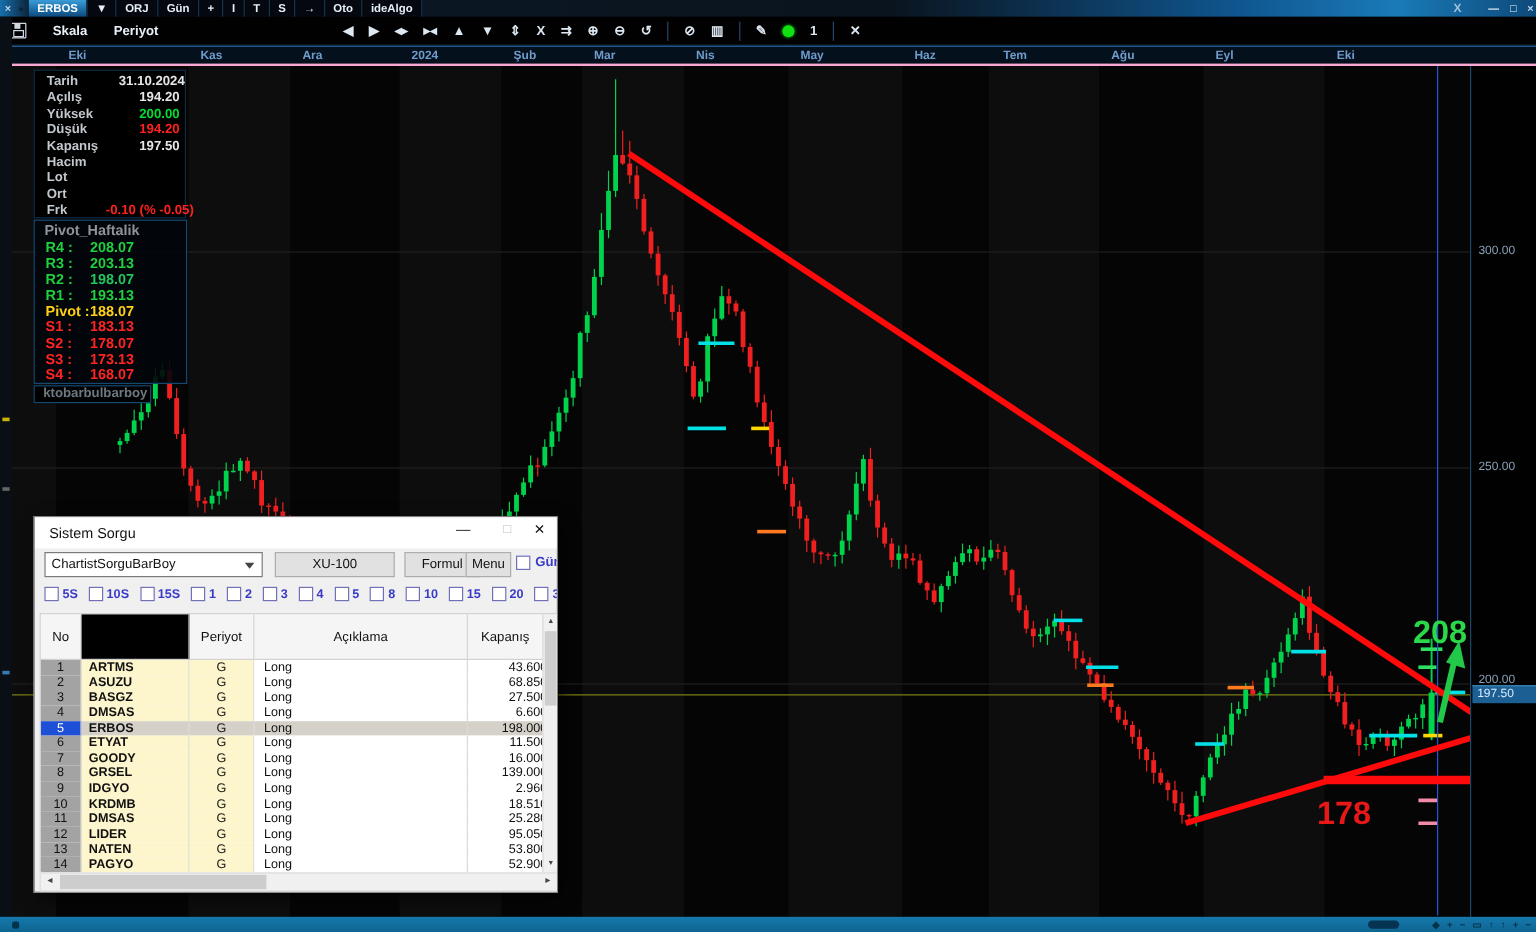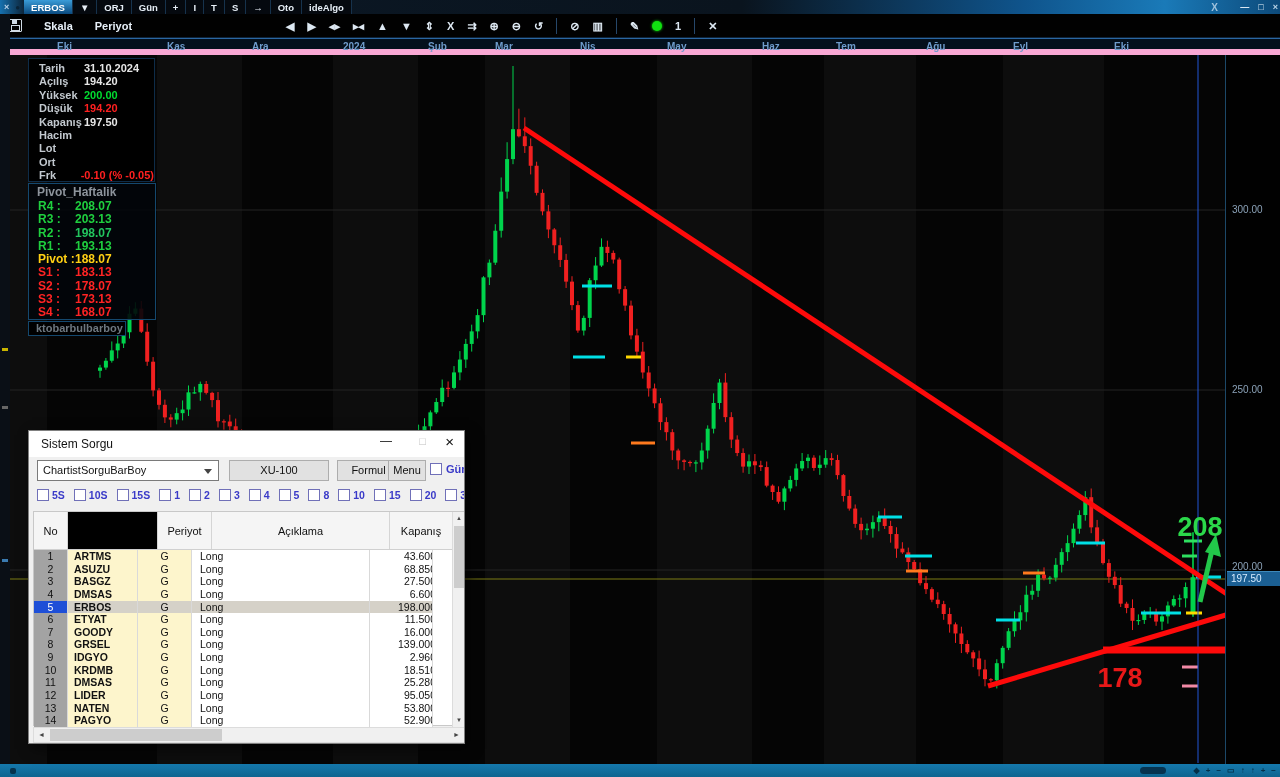--- a/index.html
+++ b/index.html
@@ -29,40 +29,40 @@
   .floppy:before{content:"";position:absolute;left:3px;top:0;width:5px;height:4px;background:#cfdae4;}
   .floppy:after{content:"";position:absolute;left:2px;bottom:0;width:7px;height:4px;border:1px solid #cfdae4;}
   .tb-label{color:#e8f0f8;font-weight:bold;font-size:11px;margin-left:22px;}
   .tb-icons{position:absolute;left:286px;top:0;height:24px;display:flex;align-items:center;gap:13px;}
   .tbi{color:#dde8f2;font-size:11px;font-weight:bold;line-height:24px;}
   .tbsep{width:1px;height:16px;background:#26476a;}
   .tb-dot{width:10px;height:10px;border-radius:50%;background:#11e011;box-shadow:0 0 3px #11e011;}
 
   
   .monthbar{position:absolute;left:0;top:38px;width:1280px;height:17px;background:#04101c;
-    border-top:1px solid #2a66a2;border-bottom:6px solid #f9a8d4;}
+    border-top:1px solid #2a66a2;border-bottom:2px solid #f9a8d4;}
   .month{position:absolute;top:2px;font-size:10px;color:#6f9ccc;font-weight:bold;}
 
   
   .chart-bg{position:absolute;left:10px;top:55px;width:1215px;height:709px;background:#060606;}
   svg.chart{position:absolute;left:0;top:0;z-index:1;}
   .left-strip{position:absolute;left:0;top:14px;width:10px;height:750px;background:#0a0f16;z-index:2;}
   .ls-mark{position:absolute;left:2px;width:6px;height:3px;}
 
   
   .axis-panel{position:absolute;left:1225px;top:55px;width:55px;height:709px;background:#010101;
     border-left:1px solid #1c4868;z-index:3;}
   .ax-label{position:absolute;left:6px;font-size:10px;color:#8ba2b8;}
   .price-tag{position:absolute;left:1px;width:54px;height:15px;background:#1b5f93;
     border-top:1px solid #3e89ba;color:#d6ecff;font-size:10px;padding:1px 0 0 4px;z-index:4;}
 
   
   .info-panel{position:absolute;left:28px;top:58px;width:127px;height:124px;background:#000;
     border:1px solid #0e2c48;z-index:5;padding-top:3px;}
-  .inf-row{display:flex;height:13.4px;font-size:11px;font-weight:bold;}
+  .inf-row{display:flex;height:13.4px;font-size:11px;font-weight:bold;gap:32px;}
   .inf-label{width:55px;padding-left:10px;color:#c2c8ce;}
   .inf-value{white-space:nowrap;}
   .pivot-panel{position:absolute;left:28px;top:183px;width:128px;height:137px;background:rgba(2,6,10,.9);
     border:1px solid #14486e;z-index:5;padding-top:1px;}
   .pv-title{font-size:12px;font-weight:bold;color:#8d949c;padding-left:8px;height:14px;}
   .pv-row{display:flex;height:13.3px;font-size:12px;font-weight:bold;}
   .pv-label{width:46px;padding-left:9px;}
   .pv-footer{position:absolute;left:28px;top:321px;width:98px;height:15px;background:#000;
     border:1px solid #14486e;color:#6e7880;font-weight:bold;font-size:11px;padding-left:7px;
     overflow:hidden;white-space:nowrap;z-index:5;}
@@ -94,21 +94,21 @@
   .tbl{position:absolute;left:4px;top:80px;width:432px;height:215px;background:#fff;border:1px solid #c8c8c8;}
   .tbl-head{position:absolute;left:0;top:0;width:419px;height:38px;background:#f5f5f5;
     border-bottom:1px solid #d0d0d0;display:flex;}
   .th{border-right:1px solid #d5d5d5;font-size:11px;color:#111;display:flex;
     align-items:center;justify-content:center;}
   .th.blackcell{background:#000;}
   .tbl-body{position:absolute;left:0;top:38px;width:419px;height:177px;overflow:hidden;}
   .trow{display:flex;height:12.64px;font-size:10.5px;line-height:12.4px;color:#111;}
   .td{border-right:1px solid #d9d9d9;overflow:hidden;white-space:nowrap;}
   .td-no{width:34px;background:#a3a3a3;text-align:center;}
-  .td-sym{width:70px;background:#fdf5cc;font-weight:bold;padding-left:6px;}
+  .td-sym{width:90px;background:#fdf5cc;font-weight:bold;padding-left:6px;}
   .td-per{width:54px;background:#fdf5cc;text-align:center;}
   .td-acik{width:178px;background:#fff;padding-left:8px;}
   .td-kap{width:63px;background:#fff;text-align:right;}
   .td-kap span{display:inline-block;margin-right:-4px;}
   .trow.sel .td-no{background:#1e4fd7;color:#fff;}
   .trow.sel .td-sym,.trow.sel .td-per,.trow.sel .td-acik,.trow.sel .td-kap{background:#d5d1c8;}
   .vscroll{position:absolute;right:0px;top:0px;width:12px;height:215px;background:#f0f0f0;
     border-left:1px solid #dcdcdc;}
   .vs-up,.vs-dn{position:absolute;left:0;width:12px;height:13px;font-size:6px;color:#444;
     text-align:center;line-height:13px;}

